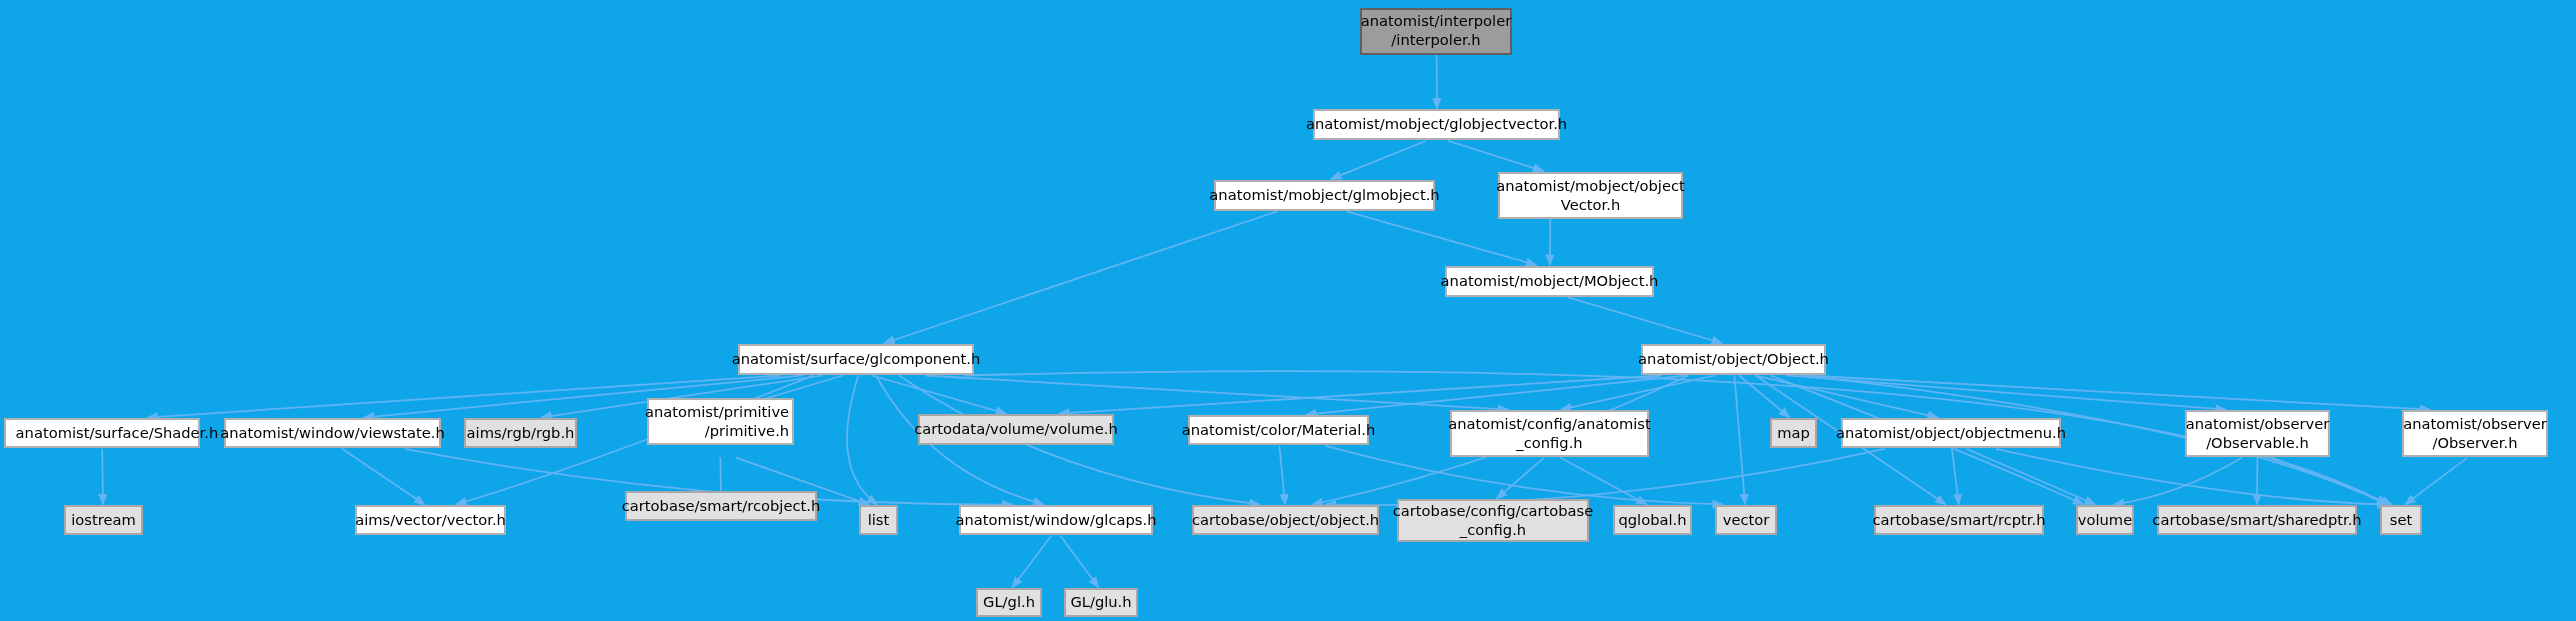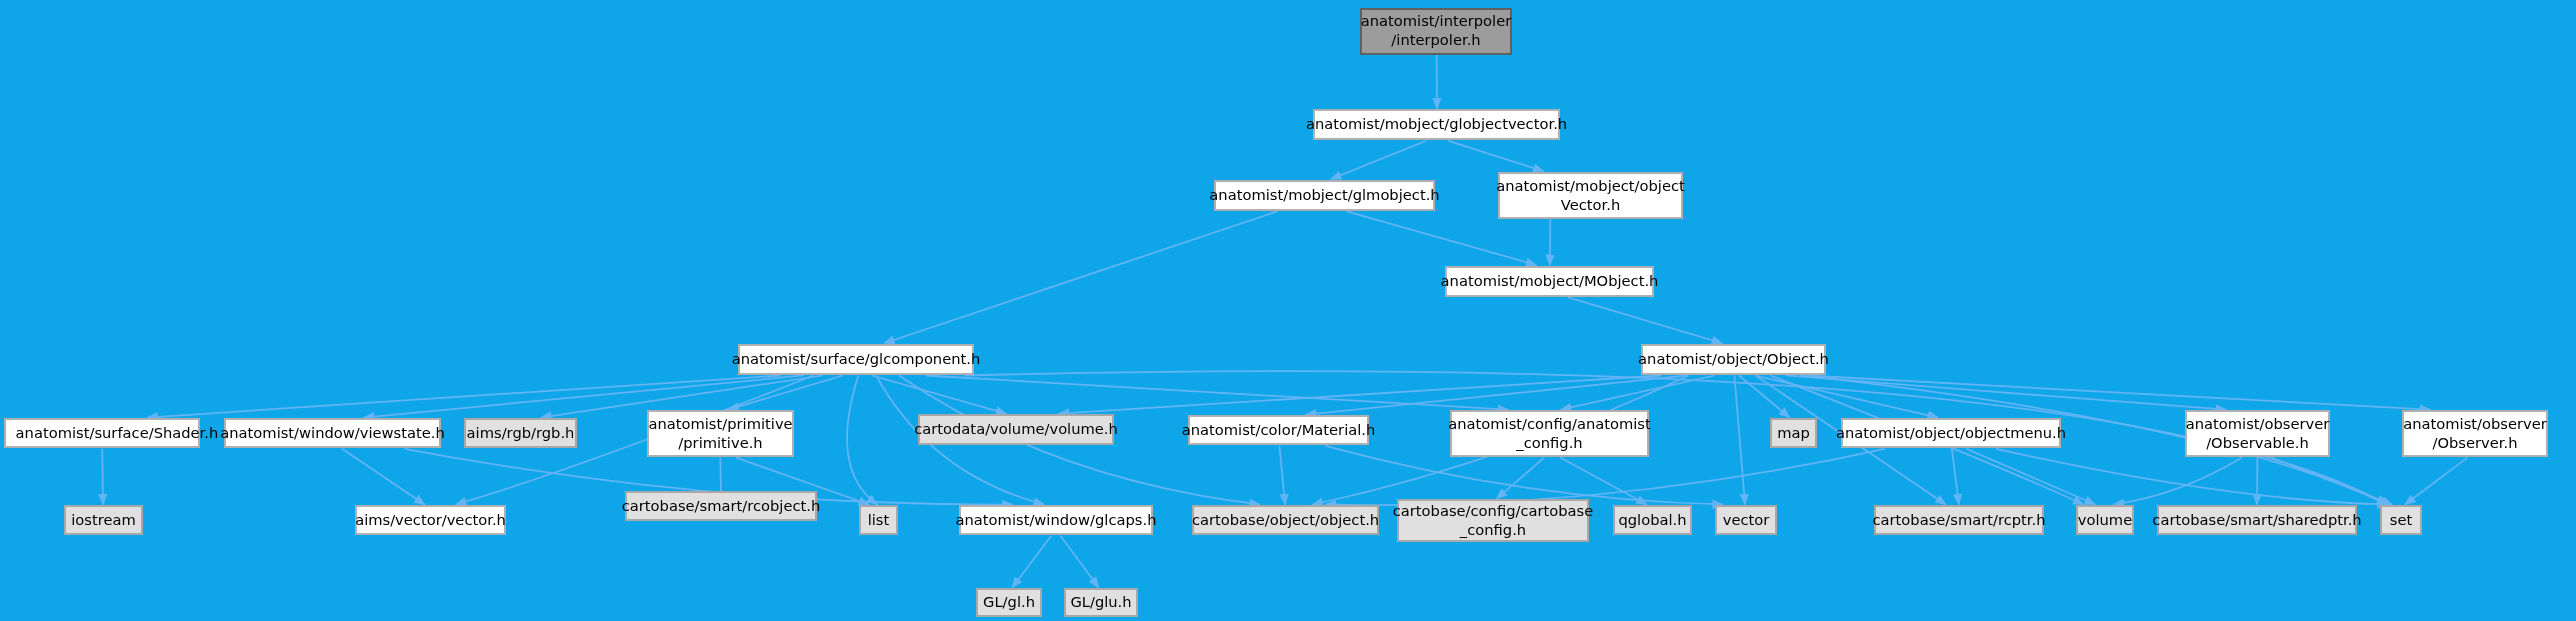--- a/index.html
+++ b/index.html
@@ -102,21 +102,21 @@
     </div>
     <div class="node ref" style="left: 3.9px; top: 418px; width: 196px; height: 30px; padding-left: 33px;">
       <span>anatomist/surface/Shader.h</span>
     </div>
     <div class="node ref" style="left: 224px; top: 418px; width: 217px; height: 30px;">
       <span>anatomist/window/viewstate.h</span>
     </div>
     <div class="node ext" style="left: 464px; top: 418px; width: 113px; height: 30px;">
       <span>aims/rgb/rgb.h</span>
     </div>
-    <div class="node ref" style="left: 647px; top: 410px; width: 147px; height: 47px;">
+    <div class="node ref" style="left: 647px; top: 398px; width: 147px; height: 47px; align-items: flex-end;">
       <span>anatomist/primitive</span>
       <span>/primitive.h</span>
     </div>
     <div class="node ext" style="left: 918px; top: 414px; width: 196px; height: 31px;">
       <span>cartodata/volume/volume.h</span>
     </div>
     <div class="node ref" style="left: 1188px; top: 415px; width: 181px; height: 30px;">
       <span>anatomist/color/Material.h</span>
     </div>
     <div class="node ref" style="left: 1450px; top: 410px; width: 199px; height: 47px;">

